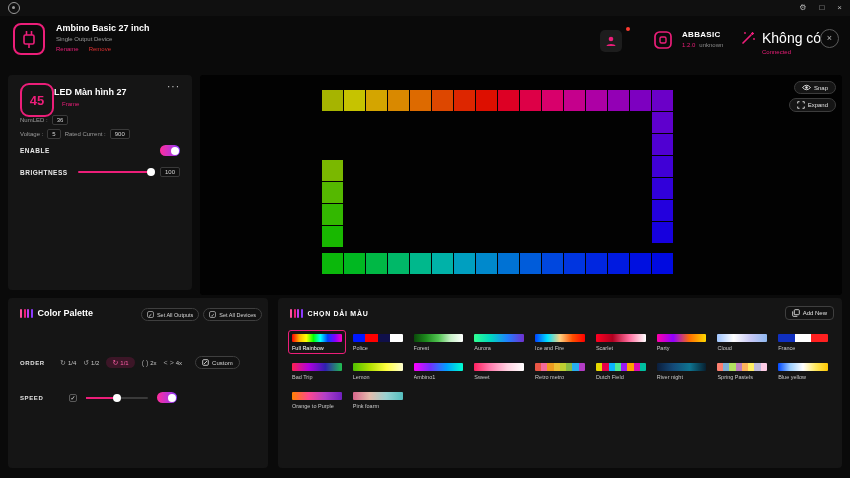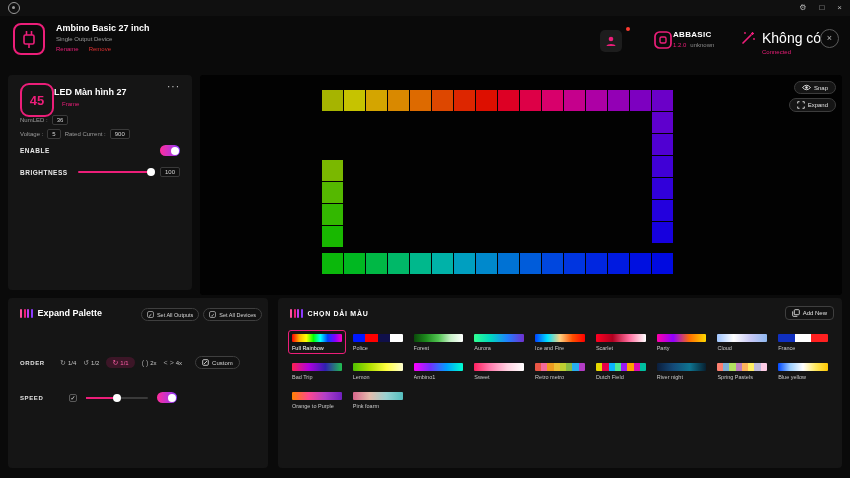--- a/index.html
+++ b/index.html
@@ -21,21 +21,21 @@
   .dev-icon{position:absolute;left:12px;top:6px;}
   .dev-info{position:absolute;left:56px;top:7px;}
   .dev-title{font-size:9px;font-weight:bold;max-width:112px;white-space:nowrap;overflow:hidden;}
   .dev-sub{font-size:6px;color:#9a9a9a;margin-top:3px;}
   .dev-links{font-size:6px;margin-top:4px;display:flex;gap:10px;}
   .link-rename{color:#ec1e79;}
   .link-remove{color:#e03131;}
   .user-btn{position:absolute;left:600px;top:14px;width:22px;height:22px;border-radius:5px;background:#1d1d1d;
     display:flex;align-items:center;justify-content:center;}
   .notif-dot{position:absolute;left:626px;top:11px;width:4px;height:4px;border-radius:50%;background:#ff3b30;}
-  .account{position:absolute;left:653px;top:14px;display:flex;gap:0;align-items:flex-start;}
+  .account{position:absolute;left:653px;top:14px;display:flex;gap:9px;align-items:flex-start;}
   .acct-name{font-size:8px;font-weight:bold;letter-spacing:0.3px;}
   .acct-meta{font-size:6px;margin-top:3px;}
   .acct-version{color:#ec1e79;margin-right:4px;}
   .acct-status{color:#8a8a8a;}
   .conn{position:absolute;left:740px;top:14px;display:flex;gap:6px;align-items:flex-start;}
   .conn-name{font-size:14px;}
   .conn-status{font-size:6px;color:#ec1e79;margin-top:3px;}
   .hdr-close{position:absolute;left:820px;top:13px;width:17px;height:17px;border-radius:50%;border:1px solid #5a5a5a;
     color:#b5b5b5;font-size:9px;display:flex;align-items:center;justify-content:center;line-height:1;}
   
@@ -269,21 +269,21 @@
 </div>
 
 <div class="card palette-card">
   <div class="pal-header">
     <div class="bars-icon" id="bars1">
         <i style="background: rgb(255, 79, 160);"></i>
         <i style="background: rgb(236, 30, 121);"></i>
         <i style="background: rgb(193, 59, 240);"></i>
         <i style="background: rgb(140, 59, 255);"></i>
       </div>
-    <span class="pal-title">Expand Palette</span>
+    <span class="pal-title">Color Palette</span>
   </div>
   <div class="pal-btns">
     <div class="chk-btn">
       <span class="chk-ico">✓</span>
       <span>Set All Outputs</span>
     </div>
     <div class="chk-btn">
       <span class="chk-ico">✓</span>
       <span>Set All Devices</span>
     </div>

